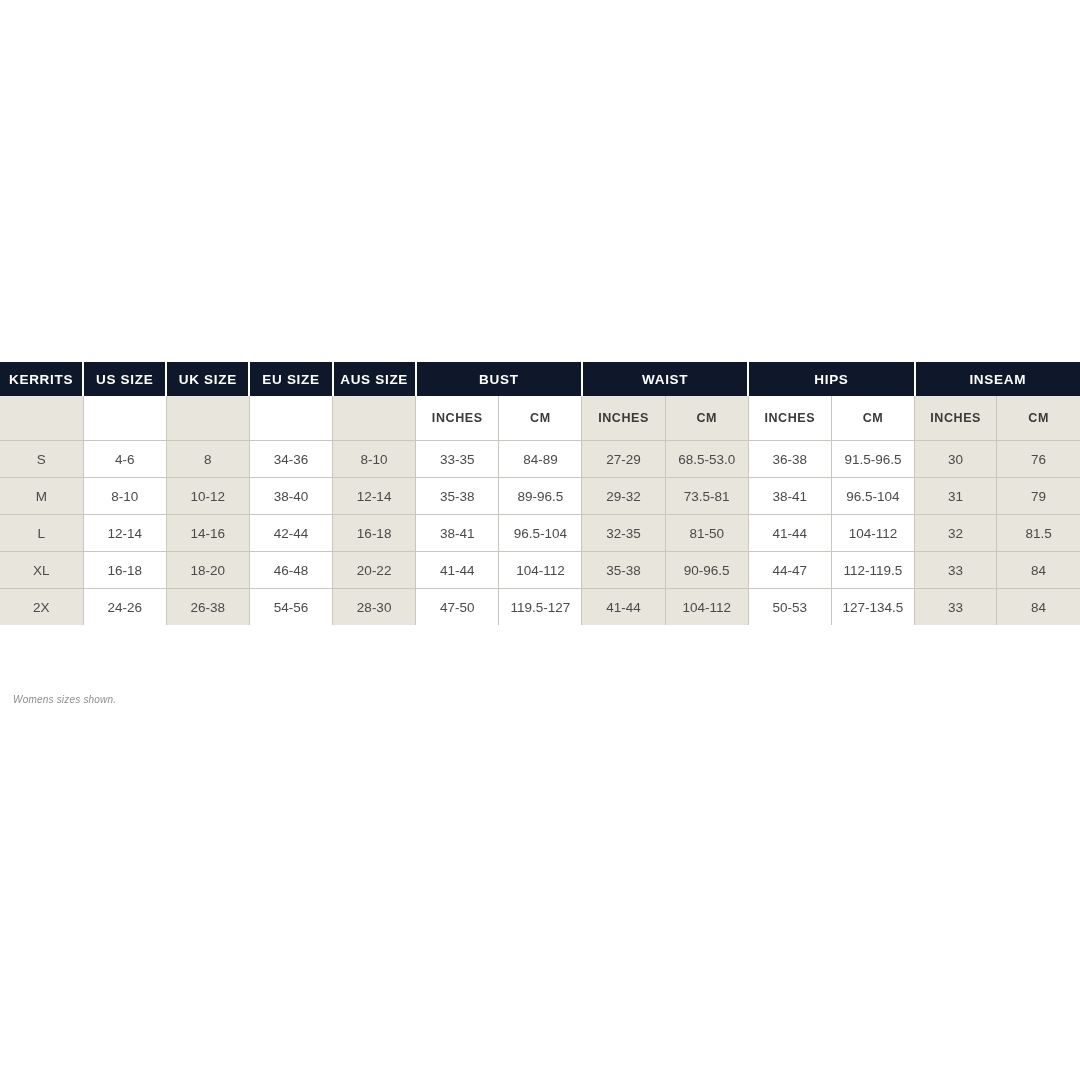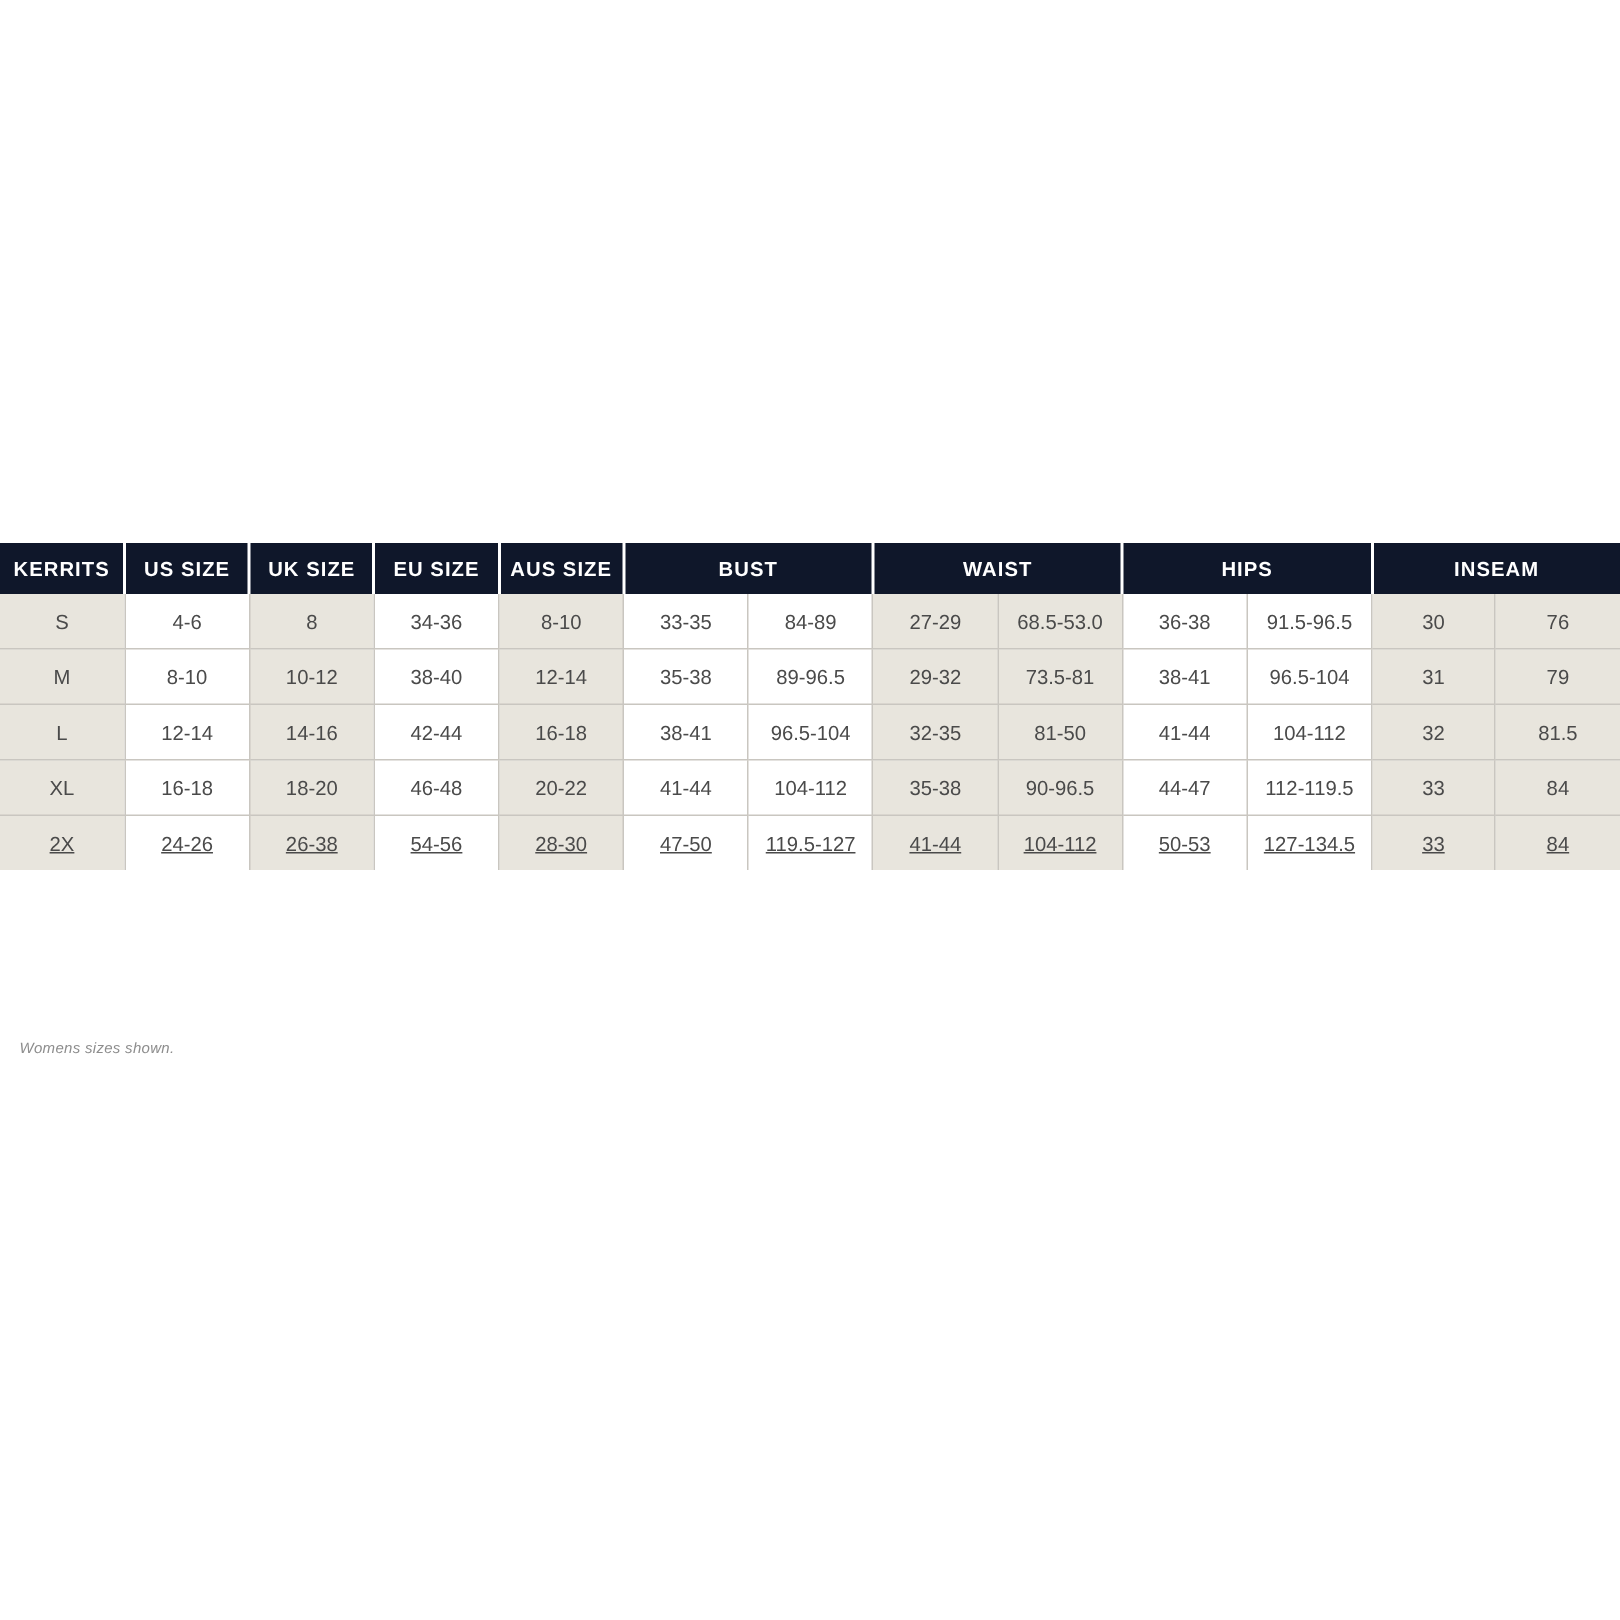--- a/index.html
+++ b/index.html
@@ -65,21 +65,21 @@
 
   
   tr.data-row td {
     height: 36px;
     font-size: 13.5px;
     color: #4a4a4a;
     border-bottom: 1px solid #c9c6c0;
     border-right: 1px solid #c9c6c0;
   }
   tr.data-row td.lastcol { border-right: none; }
-  tr.data-row:last-child td { border-bottom: none; text-decoration: underline; }
+  tr.data-row:last-child td { border-bottom: none; }
 
   td.sizecell {
     font-weight: bold;
     color: #333333;
     font-size: 13.5px;
   }
 
   
   .sh-beige { background: #e8e5dd; }
   .sh-white { background: #ffffff; }
@@ -122,20 +122,35 @@
         <th colspan="1">US SIZE</th>
         <th colspan="1">UK SIZE</th>
         <th colspan="1">EU SIZE</th>
         <th colspan="1">AUS SIZE</th>
         <th colspan="2">BUST</th>
         <th colspan="2">WAIST</th>
         <th colspan="2">HIPS</th>
         <th class="last" colspan="2">INSEAM</th>
       </tr>
 
+      <tr class="unit-head">
+        <td class="sh-beige"></td>
+        <td class="sh-white"></td>
+        <td class="sh-beige"></td>
+        <td class="sh-white"></td>
+        <td class="sh-beige"></td>
+        <td class="sh-white">INCHES</td>
+        <td class="sh-white">CM</td>
+        <td class="sh-beige">INCHES</td>
+        <td class="sh-beige">CM</td>
+        <td class="sh-white">INCHES</td>
+        <td class="sh-white">CM</td>
+        <td class="sh-beige">INCHES</td>
+        <td class="sh-beige lastcol">CM</td>
+      </tr>
     </thead>
 
     <tbody>
 
       <tr class="data-row">
         <td class="sizecell sh-beige">S</td>
         <td class="sh-white">4-6</td>
         <td class="sh-beige">8</td>
         <td class="sh-white">34-36</td>
         <td class="sh-beige">8-10</td>

